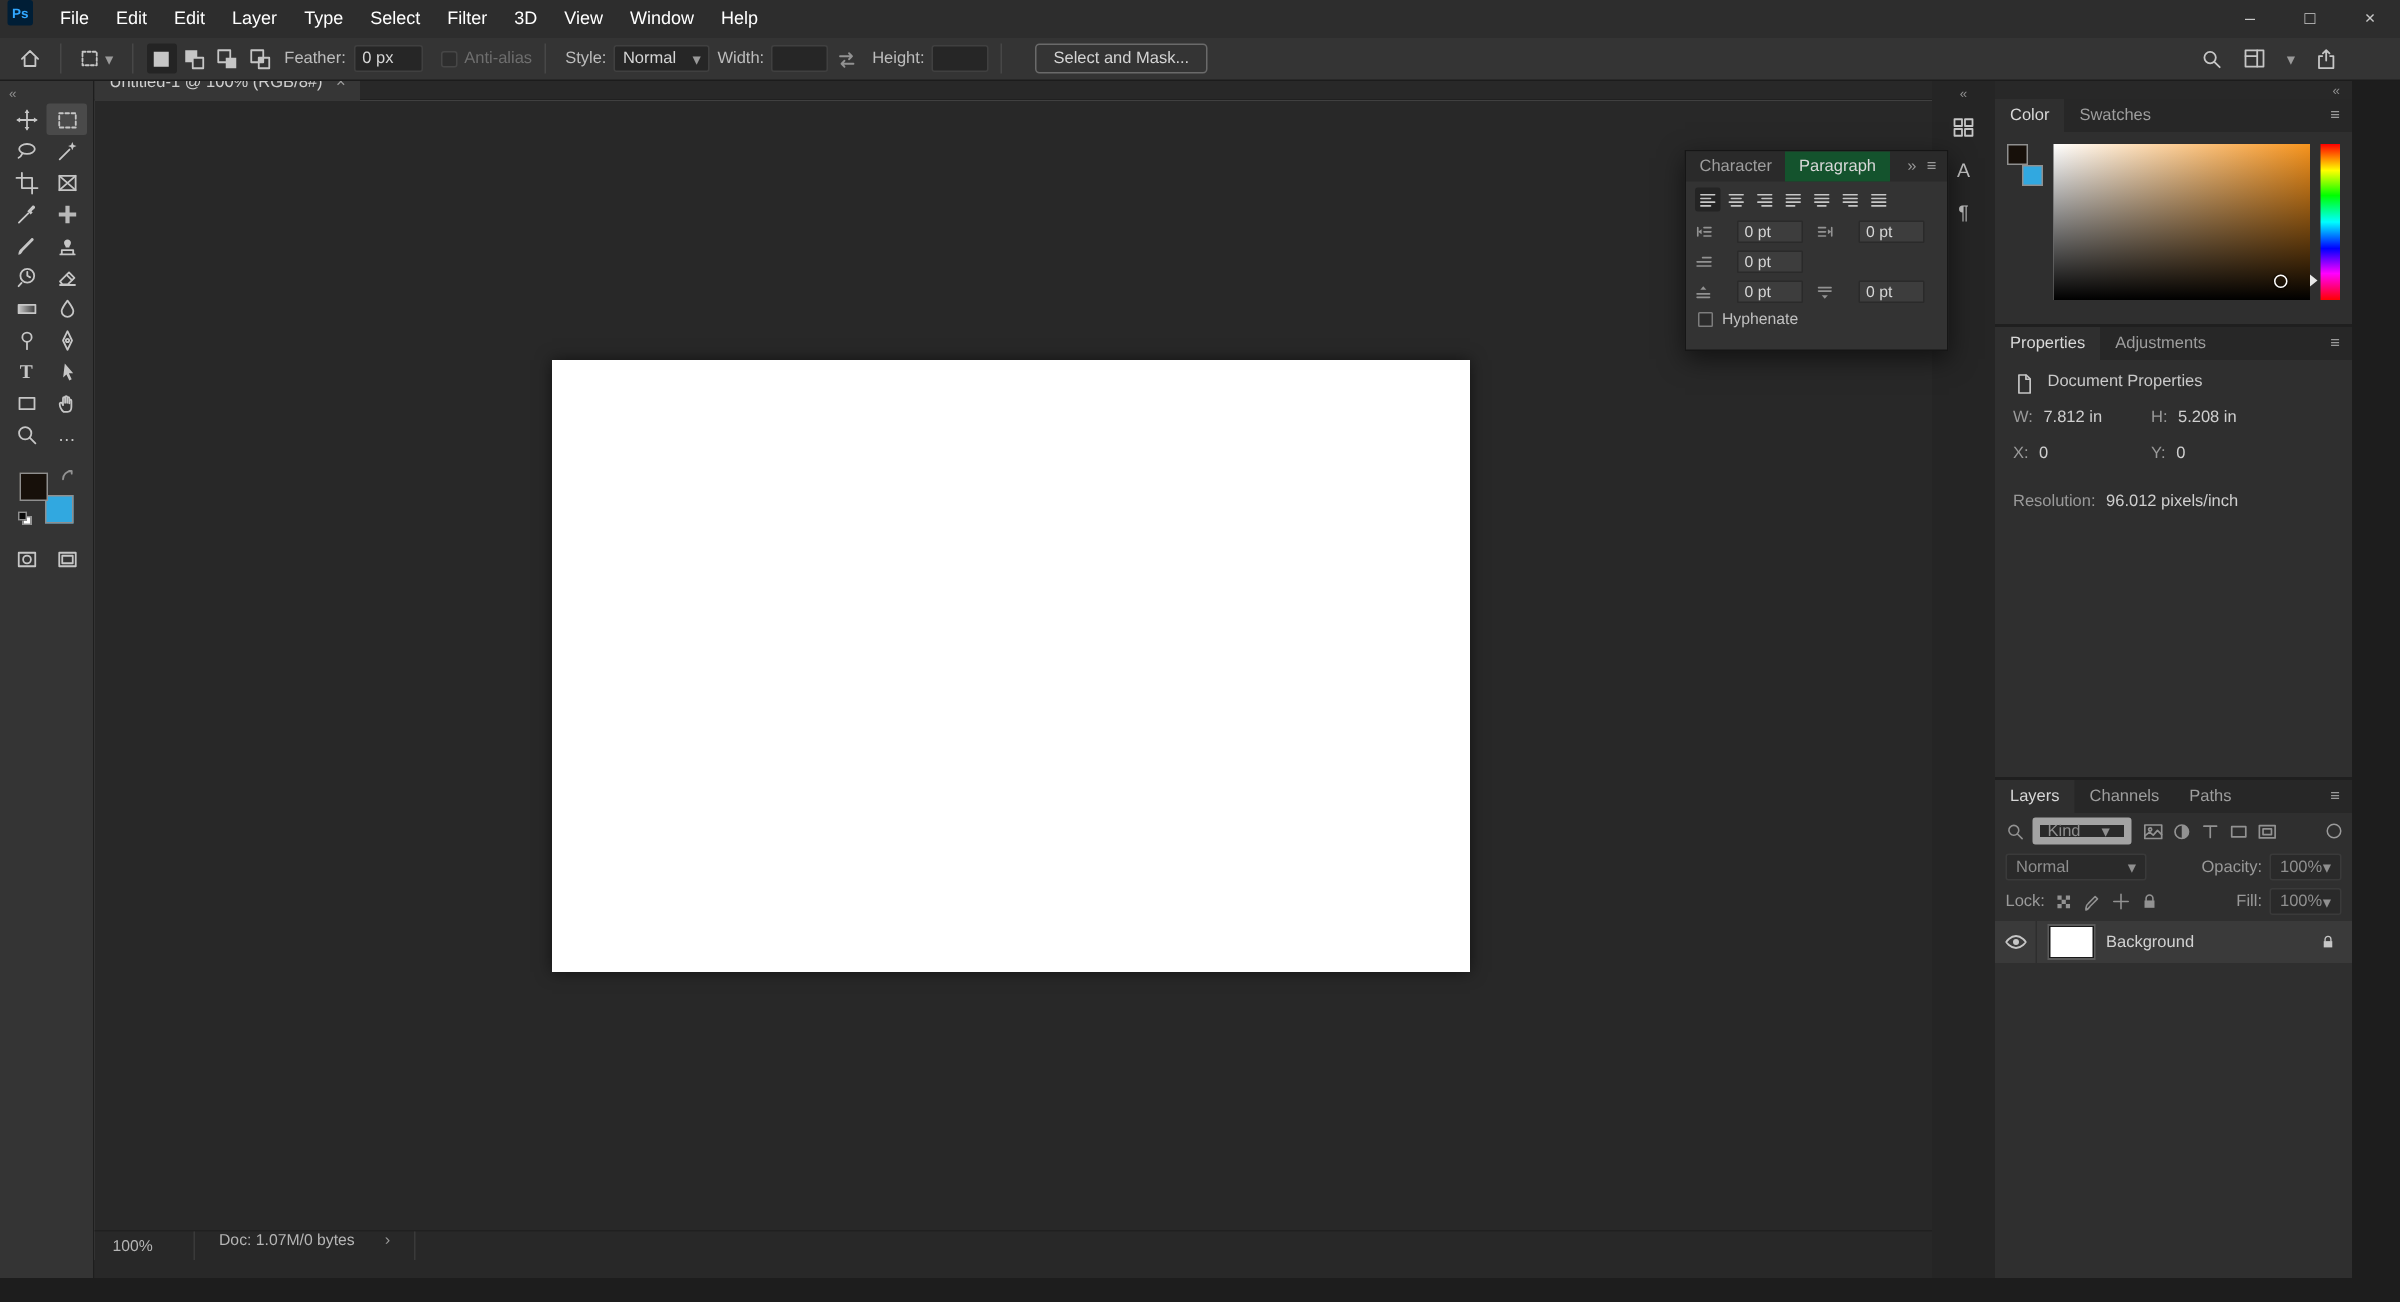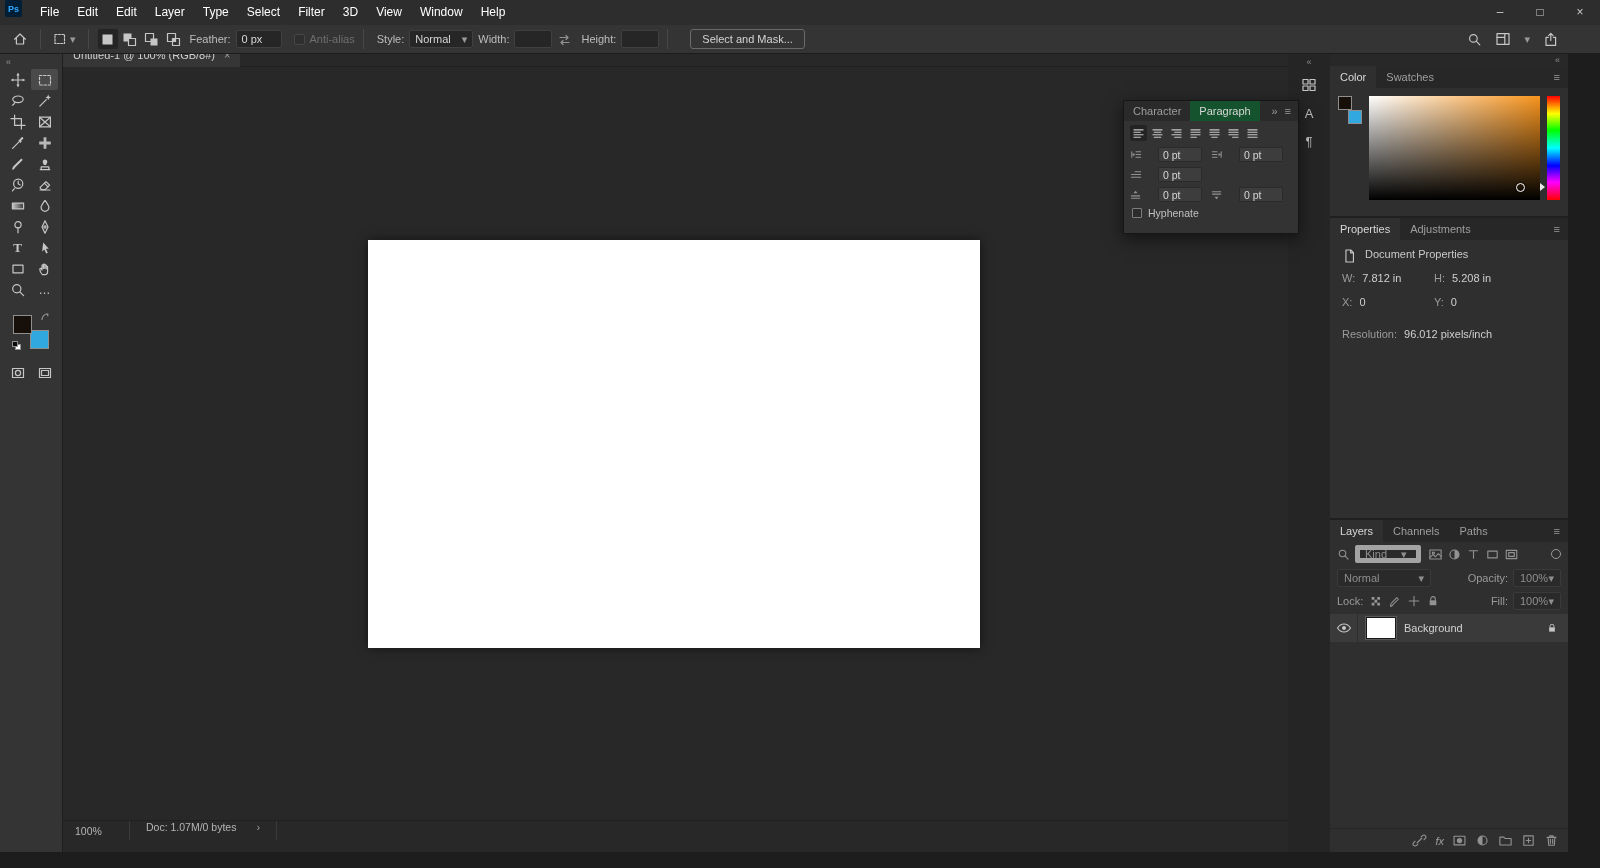--- a/index.html
+++ b/index.html
@@ -608,44 +608,20 @@
         <div class="layer-thumb"></div>
         <span class="layer-name">Background</span>
         <div class="layer-lock">
           <svg class="ic" width="12" height="12" viewBox="0 0 16 16">
               <path d="M5.4 7.2V5.6a2.6 2.6 0 0 1 5.2 0v1.6"></path>
               <rect class="fl" x="4.2" y="7.2" width="7.6" height="5.6"></rect>
             </svg>
         </div>
       </div>
       <div class="layer-spacer"></div>
-      <div class="l-footer">
-        <svg class="ic dimic" width="15" height="15" viewBox="0 0 16 16">
-            <path d="M9.8 4.2l1.4-1.4a2.1 2.1 0 0 1 3 3L12.8 7.2M6.2 11.8l-1.4 1.4a2.1 2.1 0 0 1-3-3l1.4-1.4M5.6 10.4l4.8-4.8"></path>
-          </svg>
-        <span class="fx-glyph">fx</span>
-        <svg class="ic dimic" width="15" height="15" viewBox="0 0 16 16">
-            <rect x="2.2" y="3.4" width="11.6" height="9.2"></rect>
-            <circle class="fl" cx="8" cy="8" r="2.8"></circle>
-          </svg>
-        <svg class="ic dimic" width="15" height="15" viewBox="0 0 16 16">
-            <circle cx="8" cy="8" r="4.8"></circle>
-            <path class="fl" d="M8 3.2a4.8 4.8 0 0 0 0 9.6z"></path>
-          </svg>
-        <svg class="ic dimic" width="15" height="15" viewBox="0 0 16 16">
-            <path d="M2 4.4h4.2l1.4 1.4H14v7H2z"></path>
-          </svg>
-        <svg class="ic dimic" width="15" height="15" viewBox="0 0 16 16">
-            <rect x="3" y="3" width="10" height="10"></rect>
-            <path d="M8 5.6v4.8M5.6 8h4.8"></path>
-          </svg>
-        <svg class="ic dimic" width="15" height="15" viewBox="0 0 16 16">
-            <path d="M3.2 4.6h9.6M6.2 4.6V3h3.6v1.6M4.4 4.6l.6 8.4h6l.6-8.4M6.8 6.6v4.4M9.2 6.6v4.4"></path>
-          </svg>
-      </div>
     </div>
   </div>
 
   <div class="right-edge"></div>
   <div class="bottom-edge"></div>
 
   <div class="float-panel">
     <div class="fp-tabs">
       <div class="fp-tab">Character</div>
       <div class="fp-tab active">Paragraph</div>

